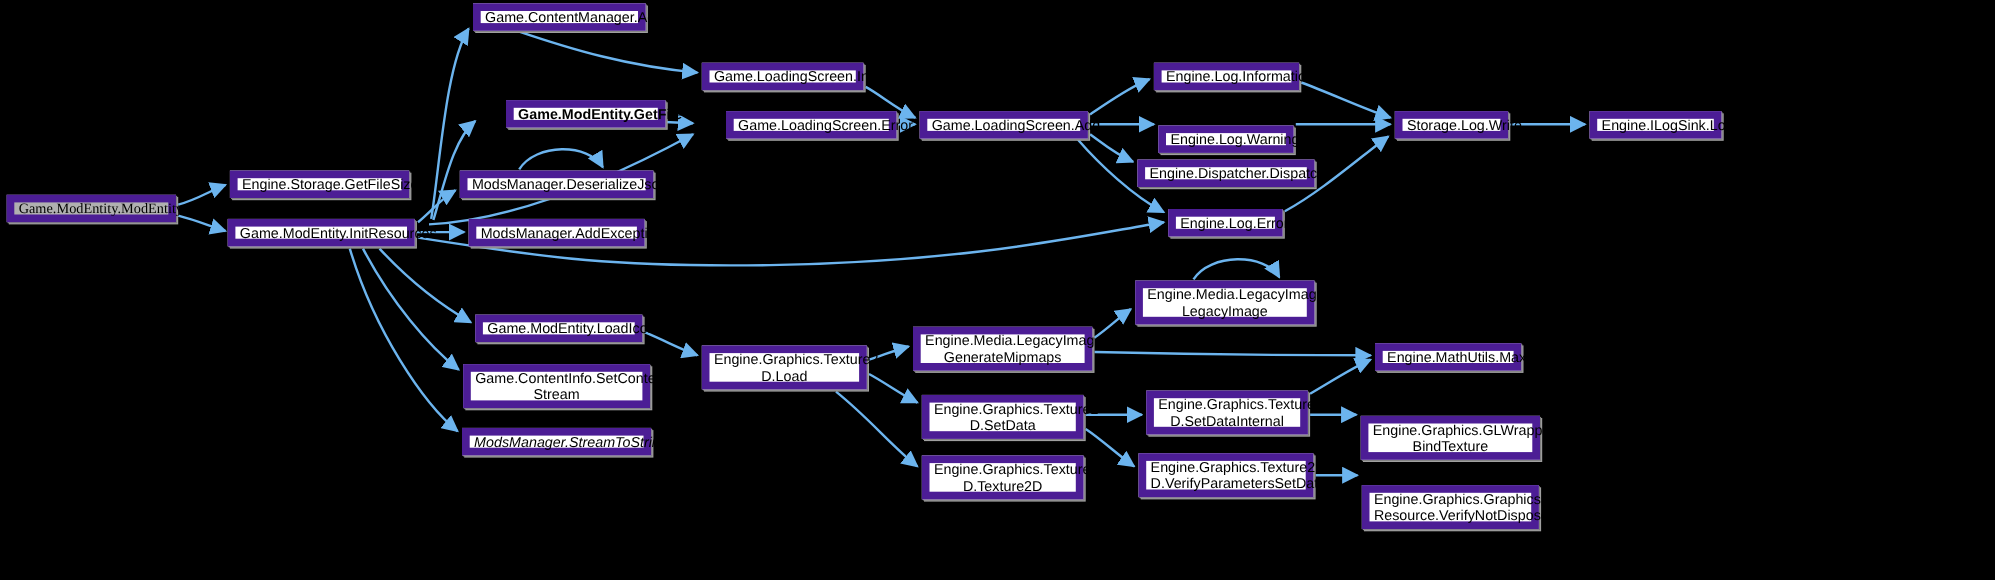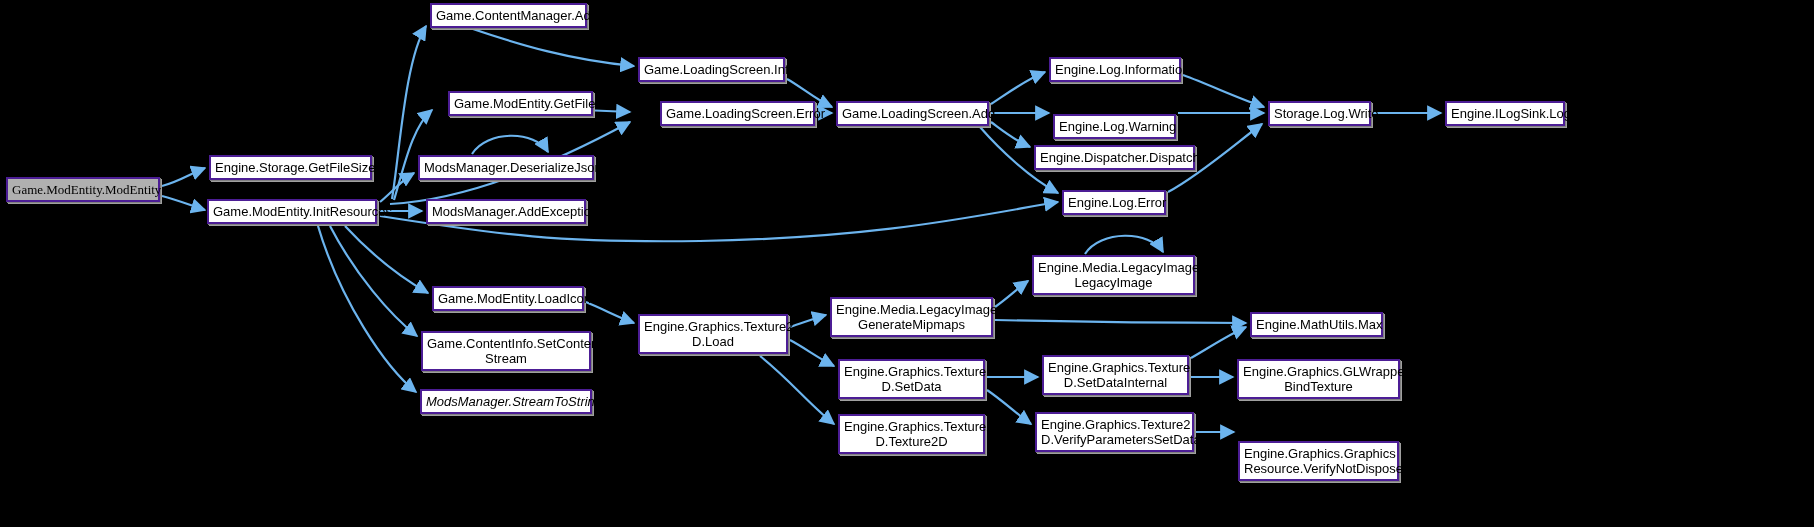--- a/index.html
+++ b/index.html
@@ -20,21 +20,21 @@
     left: 0;
     top: 0;
     width: 1814px;
     height: 527px;
     pointer-events: none;
   }
   .node {
     position: absolute;
     box-sizing: border-box;
     background: #ffffff;
-    border: 2px solid #4c1d95;
+    border: 7px solid #4c1d95;
     box-shadow: 1px 1px 0 0 #808080, 2px 2px 0 0 #a0a0a0;
     display: flex;
     align-items: center;
     justify-content: center;
     text-align: center;
     color: #000000;
     font-size: 13px;
     line-height: 15px;
     letter-spacing: 0px;
     white-space: pre-line;
@@ -96,21 +96,21 @@
         <path d="M 1191,358 C 1210,347 1230,334 1246,327" fill="none" stroke="#6cb4ee" stroke-width="2.2" marker-end="url(#arrow)"></path>
         <path d="M 1191,377 L 1233,377" fill="none" stroke="#6cb4ee" stroke-width="2.2" marker-end="url(#arrow)"></path>
         <path d="M 1196,432 L 1234,432" fill="none" stroke="#6cb4ee" stroke-width="2.2" marker-end="url(#arrow)"></path>
       </g>
   </svg>
   <div id="node-layer">
       <div class="node root" style="left: 6px; top: 177px; width: 154px; height: 25px;"><span class="node-label">Game.ModEntity.ModEntity</span></div>
       <div class="node" style="left: 209px; top: 155px; width: 163px; height: 25px;"><span class="node-label">Engine.Storage.GetFileSize</span></div>
       <div class="node" style="left: 207px; top: 199px; width: 170px; height: 25px; text-align: center;"><span class="node-label">Game.ModEntity.InitResources</span></div>
       <div class="node" style="left: 430px; top: 3px; width: 157px; height: 25px;"><span class="node-label">Game.ContentManager.Add</span></div>
-      <div class="node" style="left: 448px; top: 91px; width: 145px; height: 25px;"><span class="node-label">Game.ModEntity.GetFile</span></div>
+      <div class="node" style="left: 460px; top: 91px; width: 145px; height: 25px; font-weight: bold;"><span class="node-label">Game.ModEntity.GetFile</span></div>
       <div class="node" style="left: 418px; top: 155px; width: 176px; height: 25px;"><span class="node-label">ModsManager.DeserializeJson</span></div>
       <div class="node" style="left: 426px; top: 199px; width: 160px; height: 25px;"><span class="node-label">ModsManager.AddException</span></div>
       <div class="node" style="left: 432px; top: 286px; width: 152px; height: 25px;"><span class="node-label">Game.ModEntity.LoadIcon</span></div>
       <div class="node" style="left: 421px; top: 331px; width: 170px; height: 40px;"><span class="node-label">Game.ContentInfo.SetContent
 Stream</span></div>
       <div class="node" style="left: 420px; top: 389px; width: 172px; height: 25px; font-style: italic;"><span class="node-label">ModsManager.StreamToString</span></div>
       <div class="node" style="left: 638px; top: 57px; width: 147px; height: 25px;"><span class="node-label">Game.LoadingScreen.Info</span></div>
       <div class="node" style="left: 660px; top: 101px; width: 155px; height: 25px; text-align: right;"><span class="node-label">Game.LoadingScreen.Error</span></div>
       <div class="node" style="left: 638px; top: 314px; width: 150px; height: 40px;"><span class="node-label">Engine.Graphics.Texture2
 D.Load</span></div>
@@ -126,19 +126,19 @@
       <div class="node" style="left: 1034px; top: 145px; width: 161px; height: 25px;"><span class="node-label">Engine.Dispatcher.Dispatch</span></div>
       <div class="node" style="left: 1062px; top: 190px; width: 104px; height: 25px;"><span class="node-label">Engine.Log.Error</span></div>
       <div class="node" style="left: 1032px; top: 255px; width: 163px; height: 40px;"><span class="node-label">Engine.Media.LegacyImage.
 LegacyImage</span></div>
       <div class="node" style="left: 1042px; top: 355px; width: 147px; height: 40px;"><span class="node-label">Engine.Graphics.Texture2
 D.SetDataInternal</span></div>
       <div class="node" style="left: 1035px; top: 412px; width: 159px; height: 40px;"><span class="node-label">Engine.Graphics.Texture2
 D.VerifyParametersSetData</span></div>
       <div class="node" style="left: 1268px; top: 101px; width: 103px; height: 25px;"><span class="node-label">Storage.Log.Write</span></div>
       <div class="node" style="left: 1250px; top: 312px; width: 133px; height: 25px;"><span class="node-label">Engine.MathUtils.Max</span></div>
-      <div class="node" style="left: 1237px; top: 359px; width: 163px; height: 40px;"><span class="node-label">Engine.Graphics.GLWrapper.
+      <div class="node" style="left: 1237px; top: 378px; width: 163px; height: 40px;"><span class="node-label">Engine.Graphics.GLWrapper.
 BindTexture</span></div>
       <div class="node" style="left: 1238px; top: 412px; width: 161px; height: 40px; margin-top: 29px;"><span class="node-label">Engine.Graphics.Graphics
 Resource.VerifyNotDisposed</span></div>
       <div class="node" style="left: 1445px; top: 101px; width: 120px; height: 25px;"><span class="node-label">Engine.ILogSink.Log</span></div>
     </div>
 </div>
 
 </body></html>

